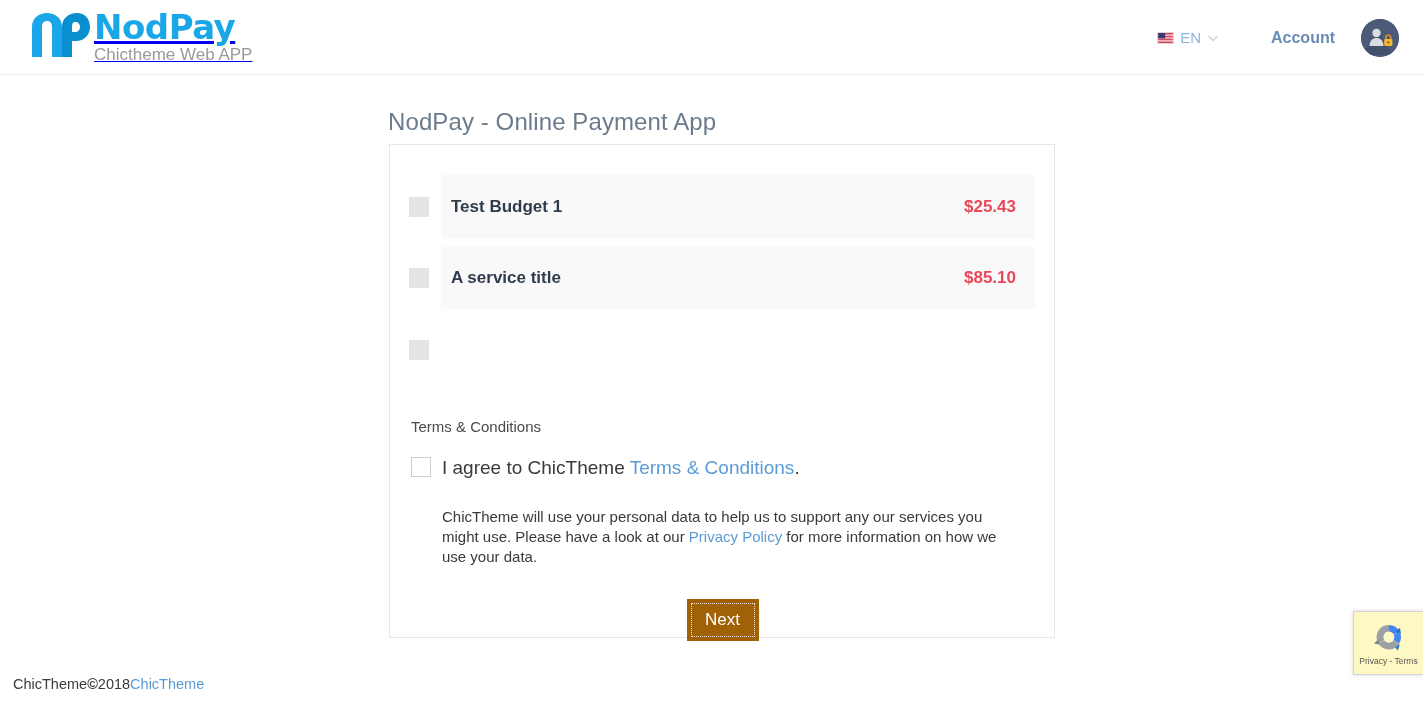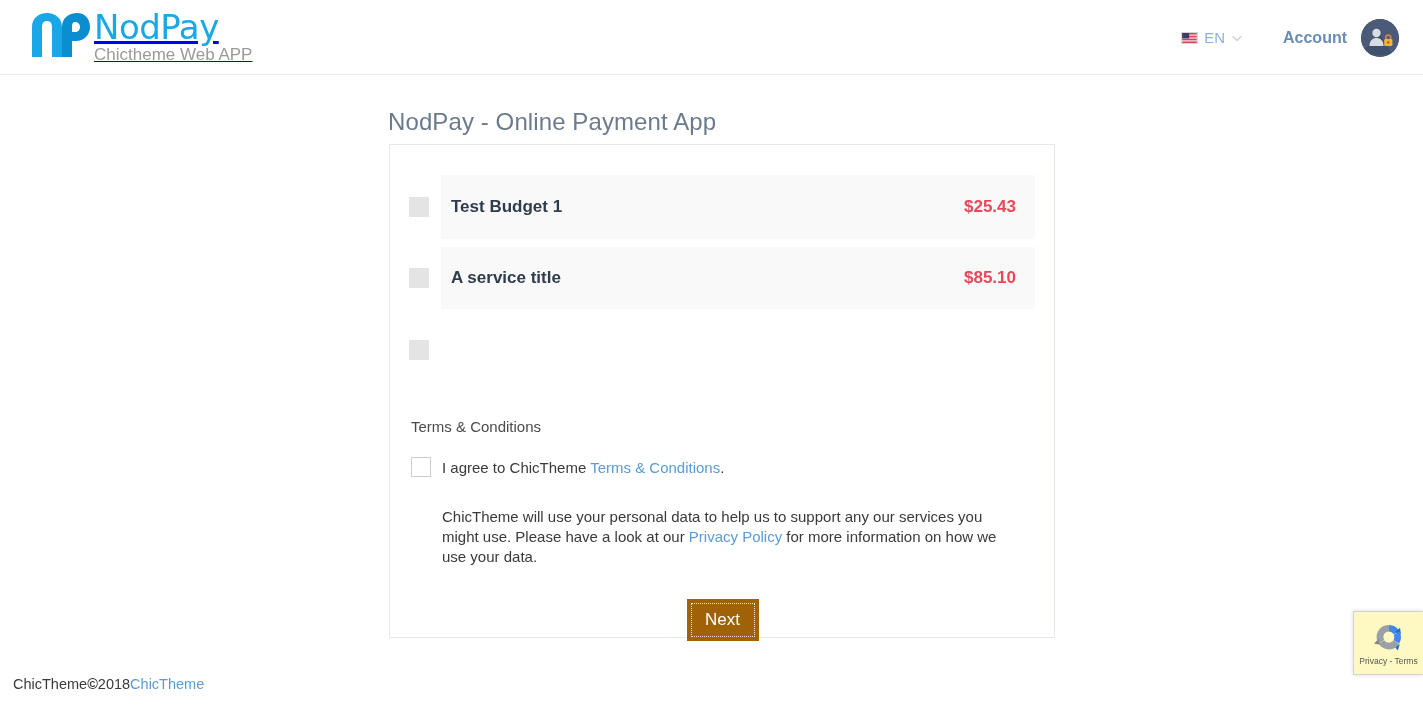--- a/index.html
+++ b/index.html
@@ -39,41 +39,41 @@
     flex: none;
   }
   .brand-text {
     margin-left: 2px;
     display: flex;
     flex-direction: column;
   }
   .brand-name {
     font-size: 34px;
     line-height: 36px;
-    font-weight: normal;
+    font-weight: bold;
     color: #1aa7e8;
     letter-spacing: -0.5px;
     font-family: "DejaVu Sans", sans-serif;
   }
   .brand-tagline {
     font-size: 17px;
     line-height: 18px;
     color: #9a9a9a;
     text-align: right;
     margin-top: 1px;
   }
 
   .header-right {
     position: absolute;
     right: 24px;
     top: 0;
     height: 75px;
     display: flex;
     align-items: center;
-    gap: 0;
+    gap: 12px;
   }
   .lang-switch {
     display: flex;
     align-items: center;
     gap: 6px;
     cursor: pointer;
     margin-right: 40px;
   }
   .flag-icon {
     width: 17px;
@@ -204,21 +204,21 @@
     height: 20px;
     border: 1px solid #c9ced6;
     background: #ffffff;
     margin-top: 0px;
     flex: none;
     cursor: pointer;
     padding: 0;
   }
   .agree-label {
     margin-left: 11px;
-    font-size: 15px;
+    font-size: 19px;
     color: #3a3a3a;
     line-height: 21px;
   }
   .link {
     color: #5b9bd5;
     text-decoration: none;
   }
   .privacy-note {
     margin-top: 29px;
     margin-left: 31px;

